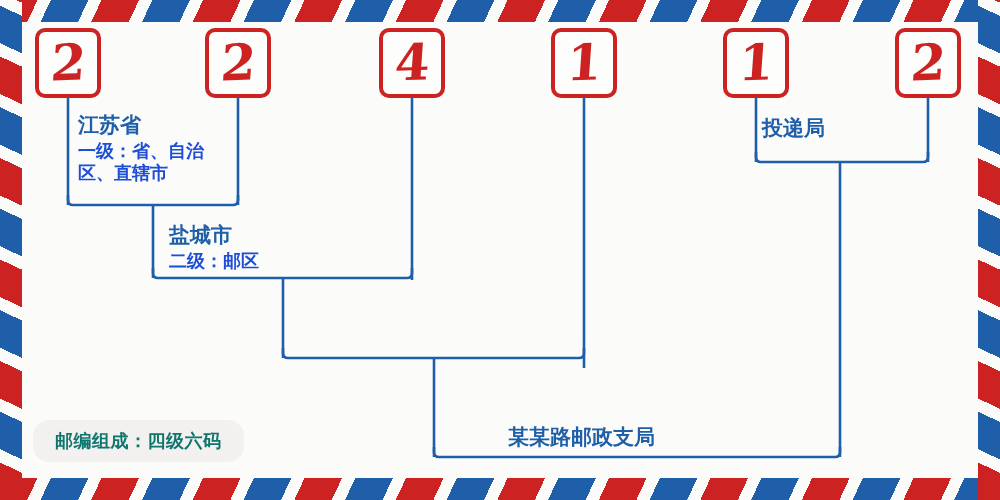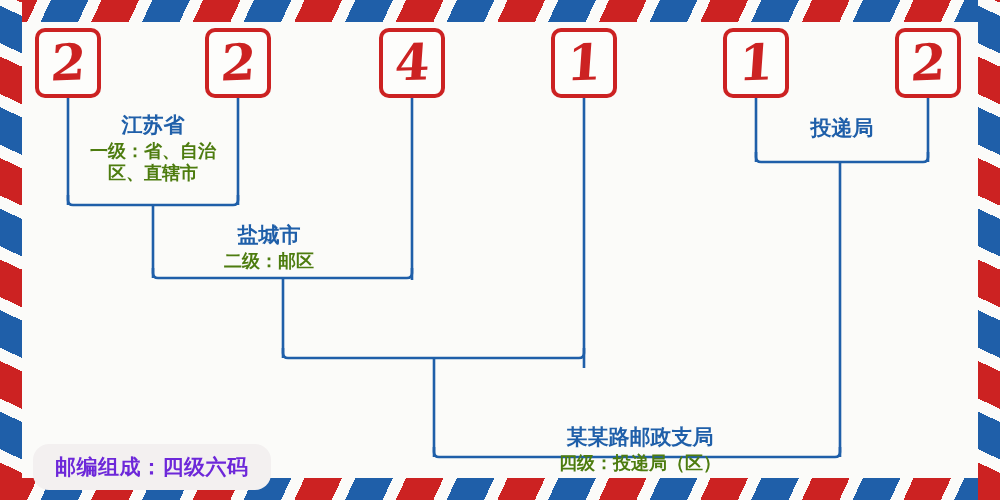--- a/index.html
+++ b/index.html
@@ -56,51 +56,51 @@
     transform:skewX(-6deg) rotate(-2deg);
     letter-spacing:0;
     user-select:none;
   }
 
   
   #links{position:absolute;left:0;top:0;width:1000px;height:500px;pointer-events:none;}
   #links path{fill:none;stroke:#1f5fa9;stroke-width:2.6;}
 
   
-  .level{position:absolute;text-align:center;}
+  .level{position:absolute;text-align:left;}
   .level .title{
     font-family:"DejaVu Serif","Liberation Serif",serif;
     font-weight:700;
     color:#1f5fa9;
     font-size:21px;
     line-height:1.22;
     white-space:nowrap;
   }
   .level .sub{
     font-family:"DejaVu Sans","Liberation Sans",sans-serif;
     font-weight:700;
-    color:#4d7c0f;
+    color:#1d4ed8;
     font-size:18px;
     line-height:1.24;
     margin-top:2px;
   }
   .level.narrow .sub{white-space:normal;width:150px;margin-left:auto;margin-right:auto;}
   .level .sub.nowrap{white-space:nowrap;}
 
   
   .legend-pill{
     position:absolute;
-    left:33px;top:444px;
+    left:33px;top:420px;
     padding:9px 22px;
     background:#f3f0f0;
     border-radius:16px;
     font-family:"DejaVu Serif","Liberation Serif",serif;
     font-weight:700;
-    font-size:21px;
-    color:#6d28d9;
+    font-size:18px;
+    color:#0f766e;
     white-space:nowrap;
     letter-spacing:.5px;
   }
 </style>
 </head>
 <body>
 
 <div id="stage">
 
   <div class="edge edge-top edge-h"></div>
@@ -158,21 +158,20 @@
   </div>
 
   <div class="level" style="left:169px;top:222px;width:200px;">
     <div class="title">盐城市</div>
     <div class="sub nowrap">二级：邮区</div>
   </div>
 
 
   <div class="level" style="left:508px;top:388px;width:264px;margin-top:36px;">
     <div class="title">某某路邮政支局</div>
-    <div class="sub nowrap">四级：投递局（区）</div>
   </div>
 
   <div class="level" style="left:762px;top:115px;width:160px;">
     <div class="title">投递局</div>
   </div>
 
   <div class="legend-pill">邮编组成：四级六码</div>
 
 </div>
 

